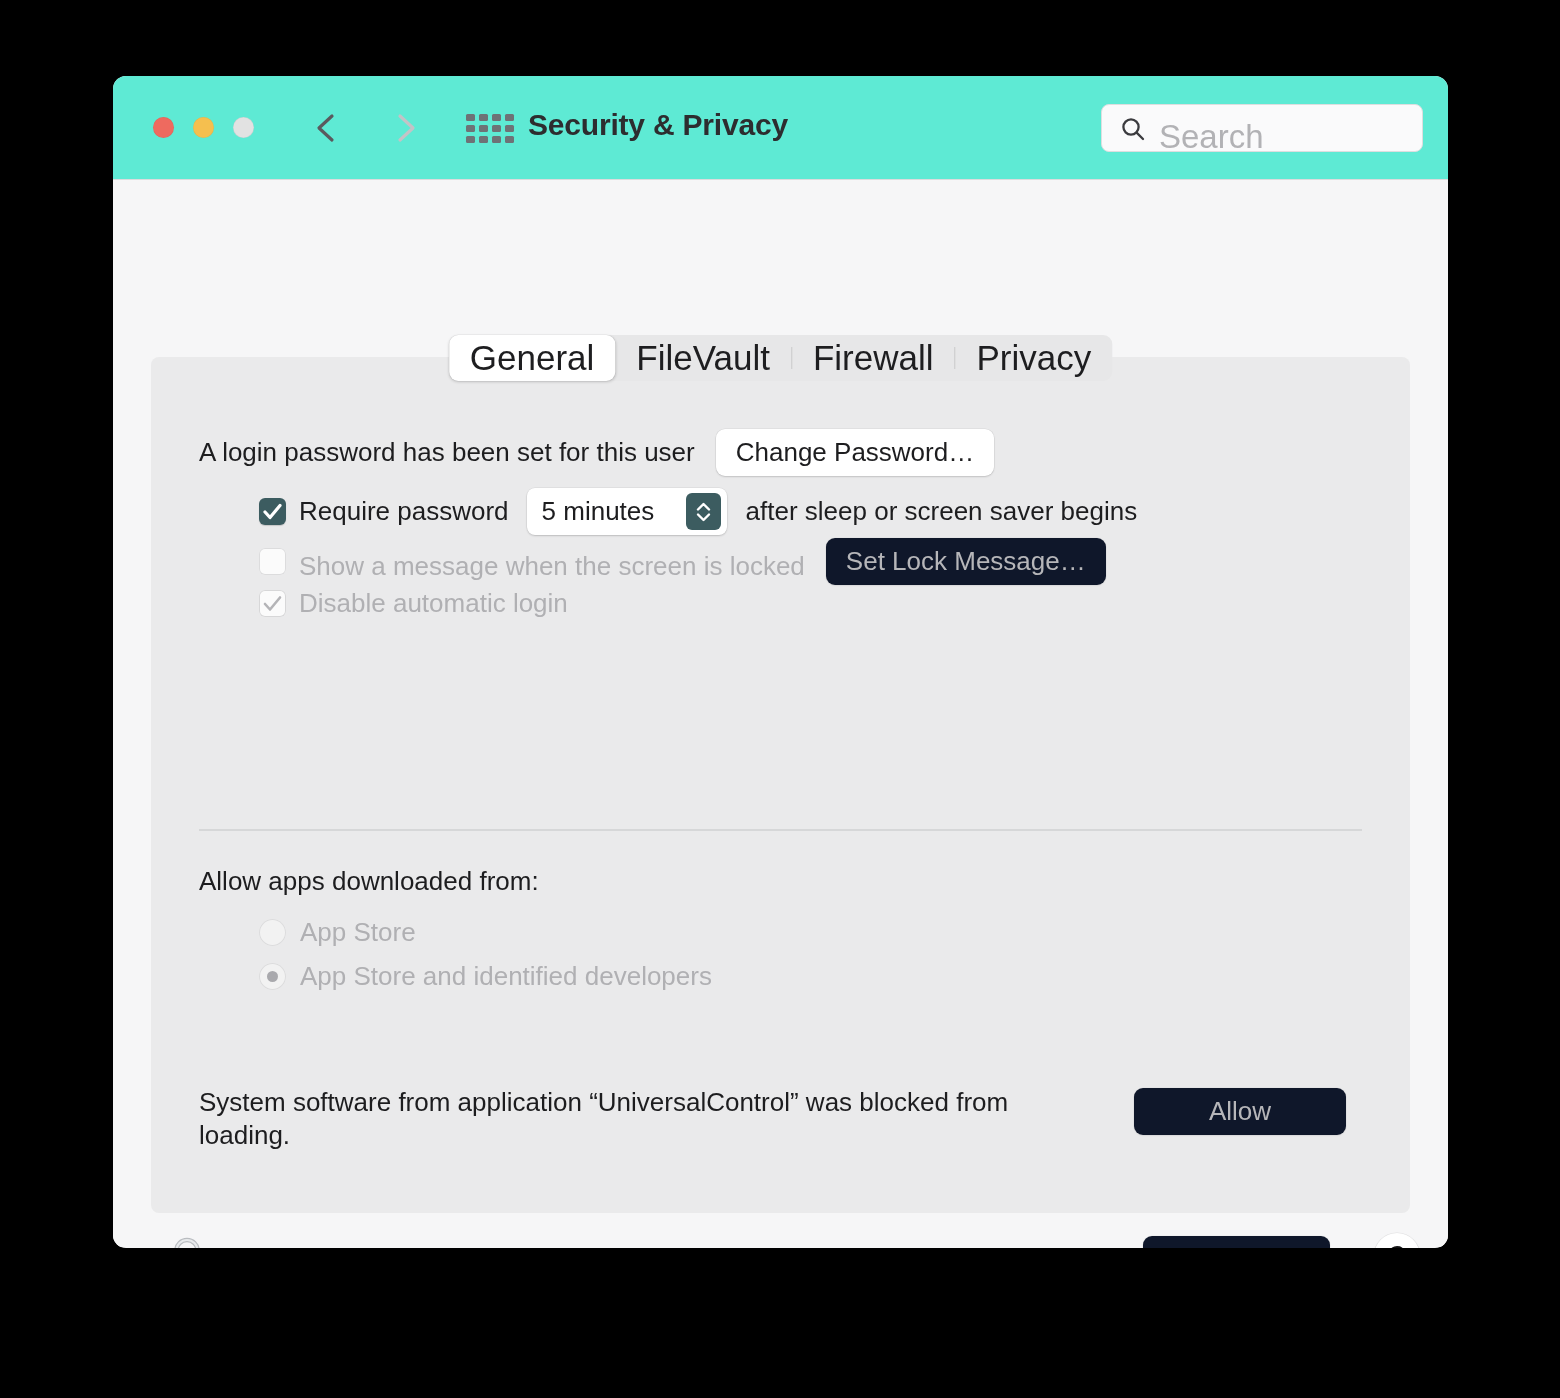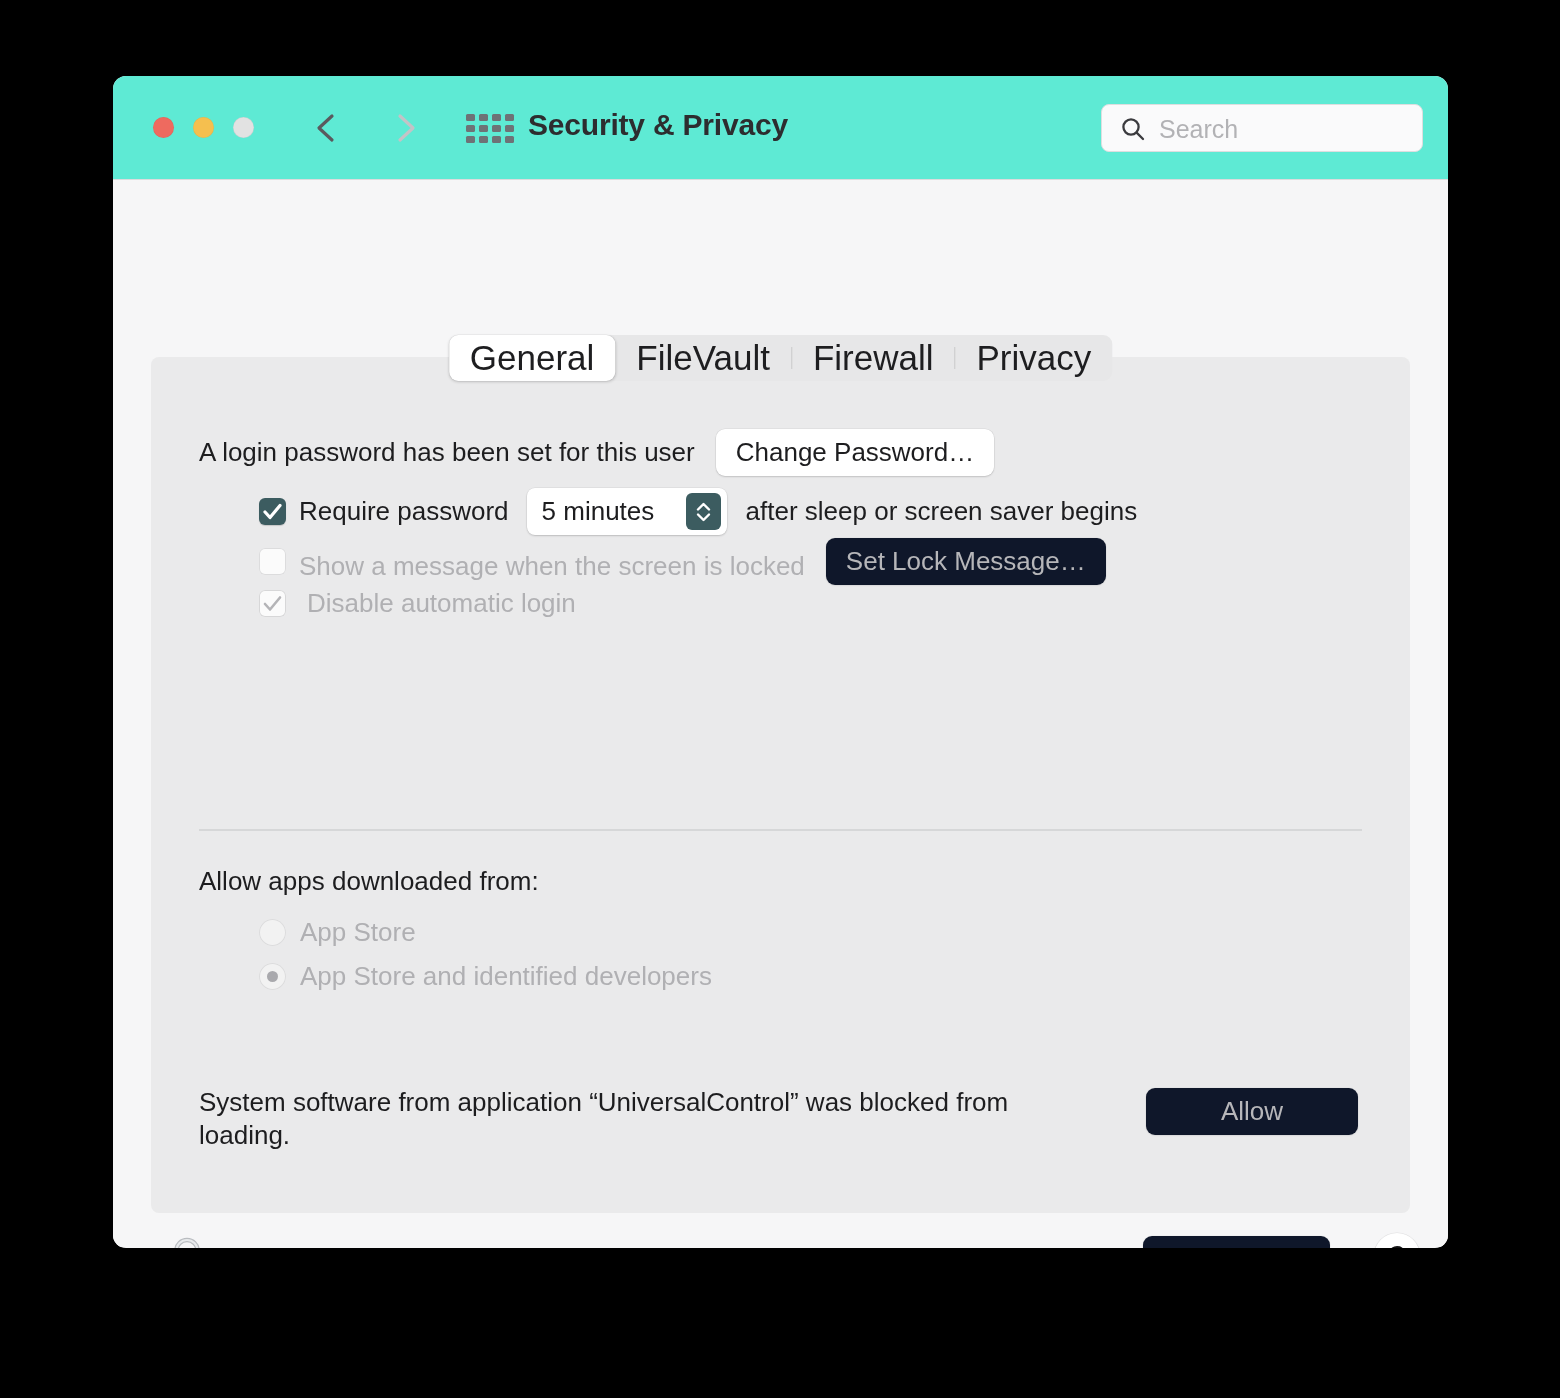--- a/index.html
+++ b/index.html
@@ -96,28 +96,28 @@
     box-sizing: border-box;
   }
   #search-icon {
     position: absolute;
     left: 18px;
     top: 11px;
   }
   #search-input {
     position: absolute;
     left: 55px;
-    top: 0;
+    top: 8px;
     right: 10px;
     height: 100%;
     border: 0;
     outline: none;
     background: transparent;
     font-family: "Liberation Sans", sans-serif;
-    font-size: 25px;
+    font-size: 33px;
     color: #27272a;
   }
   #search-input::placeholder { color: #b2b2b5; }
 
   
   #win-body {
     position: relative;
     height: 1067px;
     background: #f6f6f7;
   }
@@ -420,21 +420,21 @@
         </span>
         <span class="lbl" style="margin-left:19px;">after sleep or screen saver begins</span>
       </div>
 
       <div class="row" style="left:108px; top:181px;">
         <span class="cb off"></span>
         <span class="lbl dim" style="margin-left:13px;margin-top:9px;">Show a message when the screen is locked</span>
         <span class="btn disabled" style="margin-left:21px;">Set Lock Message…</span>
       </div>
 
-      <div class="row" style="left:108px; top:231px;gap:8px;">
+      <div class="row" style="left:108px; top:231px;">
         <span class="cb on-dim">
           <svg width="27" height="27" viewBox="0 0 27 27">
             <polyline points="6,14 11,19.5 21,7.5" fill="none" stroke="#b4b4b7" stroke-width="2.6" stroke-linecap="round" stroke-linejoin="round"></polyline>
           </svg>
         </span>
         <span class="lbl dim" style="margin-left:13px;">Disable automatic login</span>
       </div>
 
       <div id="divider"></div>
 
@@ -446,21 +446,21 @@
         <span class="rb"></span>
         <span class="lbl dim" style="margin-left:14px;">App Store</span>
       </div>
 
       <div class="row" style="left:108px; top:604px;">
         <span class="rb on"></span>
         <span class="lbl dim" style="margin-left:14px;">App Store and identified developers</span>
       </div>
 
       <div class="blockmsg" style="left:48px; top:729px;">System software from application “UniversalControl” was blocked from loading.</div>
-      <span class="btn disabled" style="position:absolute; right:52px; top:731px; width:212px;text-align:center;">Allow</span>
+      <span class="btn disabled" style="position:absolute; right:64px; top:731px; width:212px;text-align:center;">Allow</span>
     </div>
 
     <div id="footer"></div>
 
     <svg id="lock-icon" width="52" height="58" viewBox="0 0 52 58">
       <path d="M15.5 26 V17.5 a10.5 10.5 0 0 1 21 0 V26" fill="none" stroke="#b9bcc0" stroke-width="4.6"></path>
       <path d="M15.5 26 V17.5 a10.5 10.5 0 0 1 21 0 V26" fill="none" stroke="#e8eaec" stroke-width="2.2"></path>
       <rect x="8" y="25.5" width="36" height="29" rx="2.5" fill="#e8a33d"></rect>
       <rect x="8" y="25.5" width="36" height="29" rx="2.5" fill="none" stroke="#a9762a" stroke-width="1.6"></rect>
       <g stroke="#c98c33" stroke-width="1.5">

